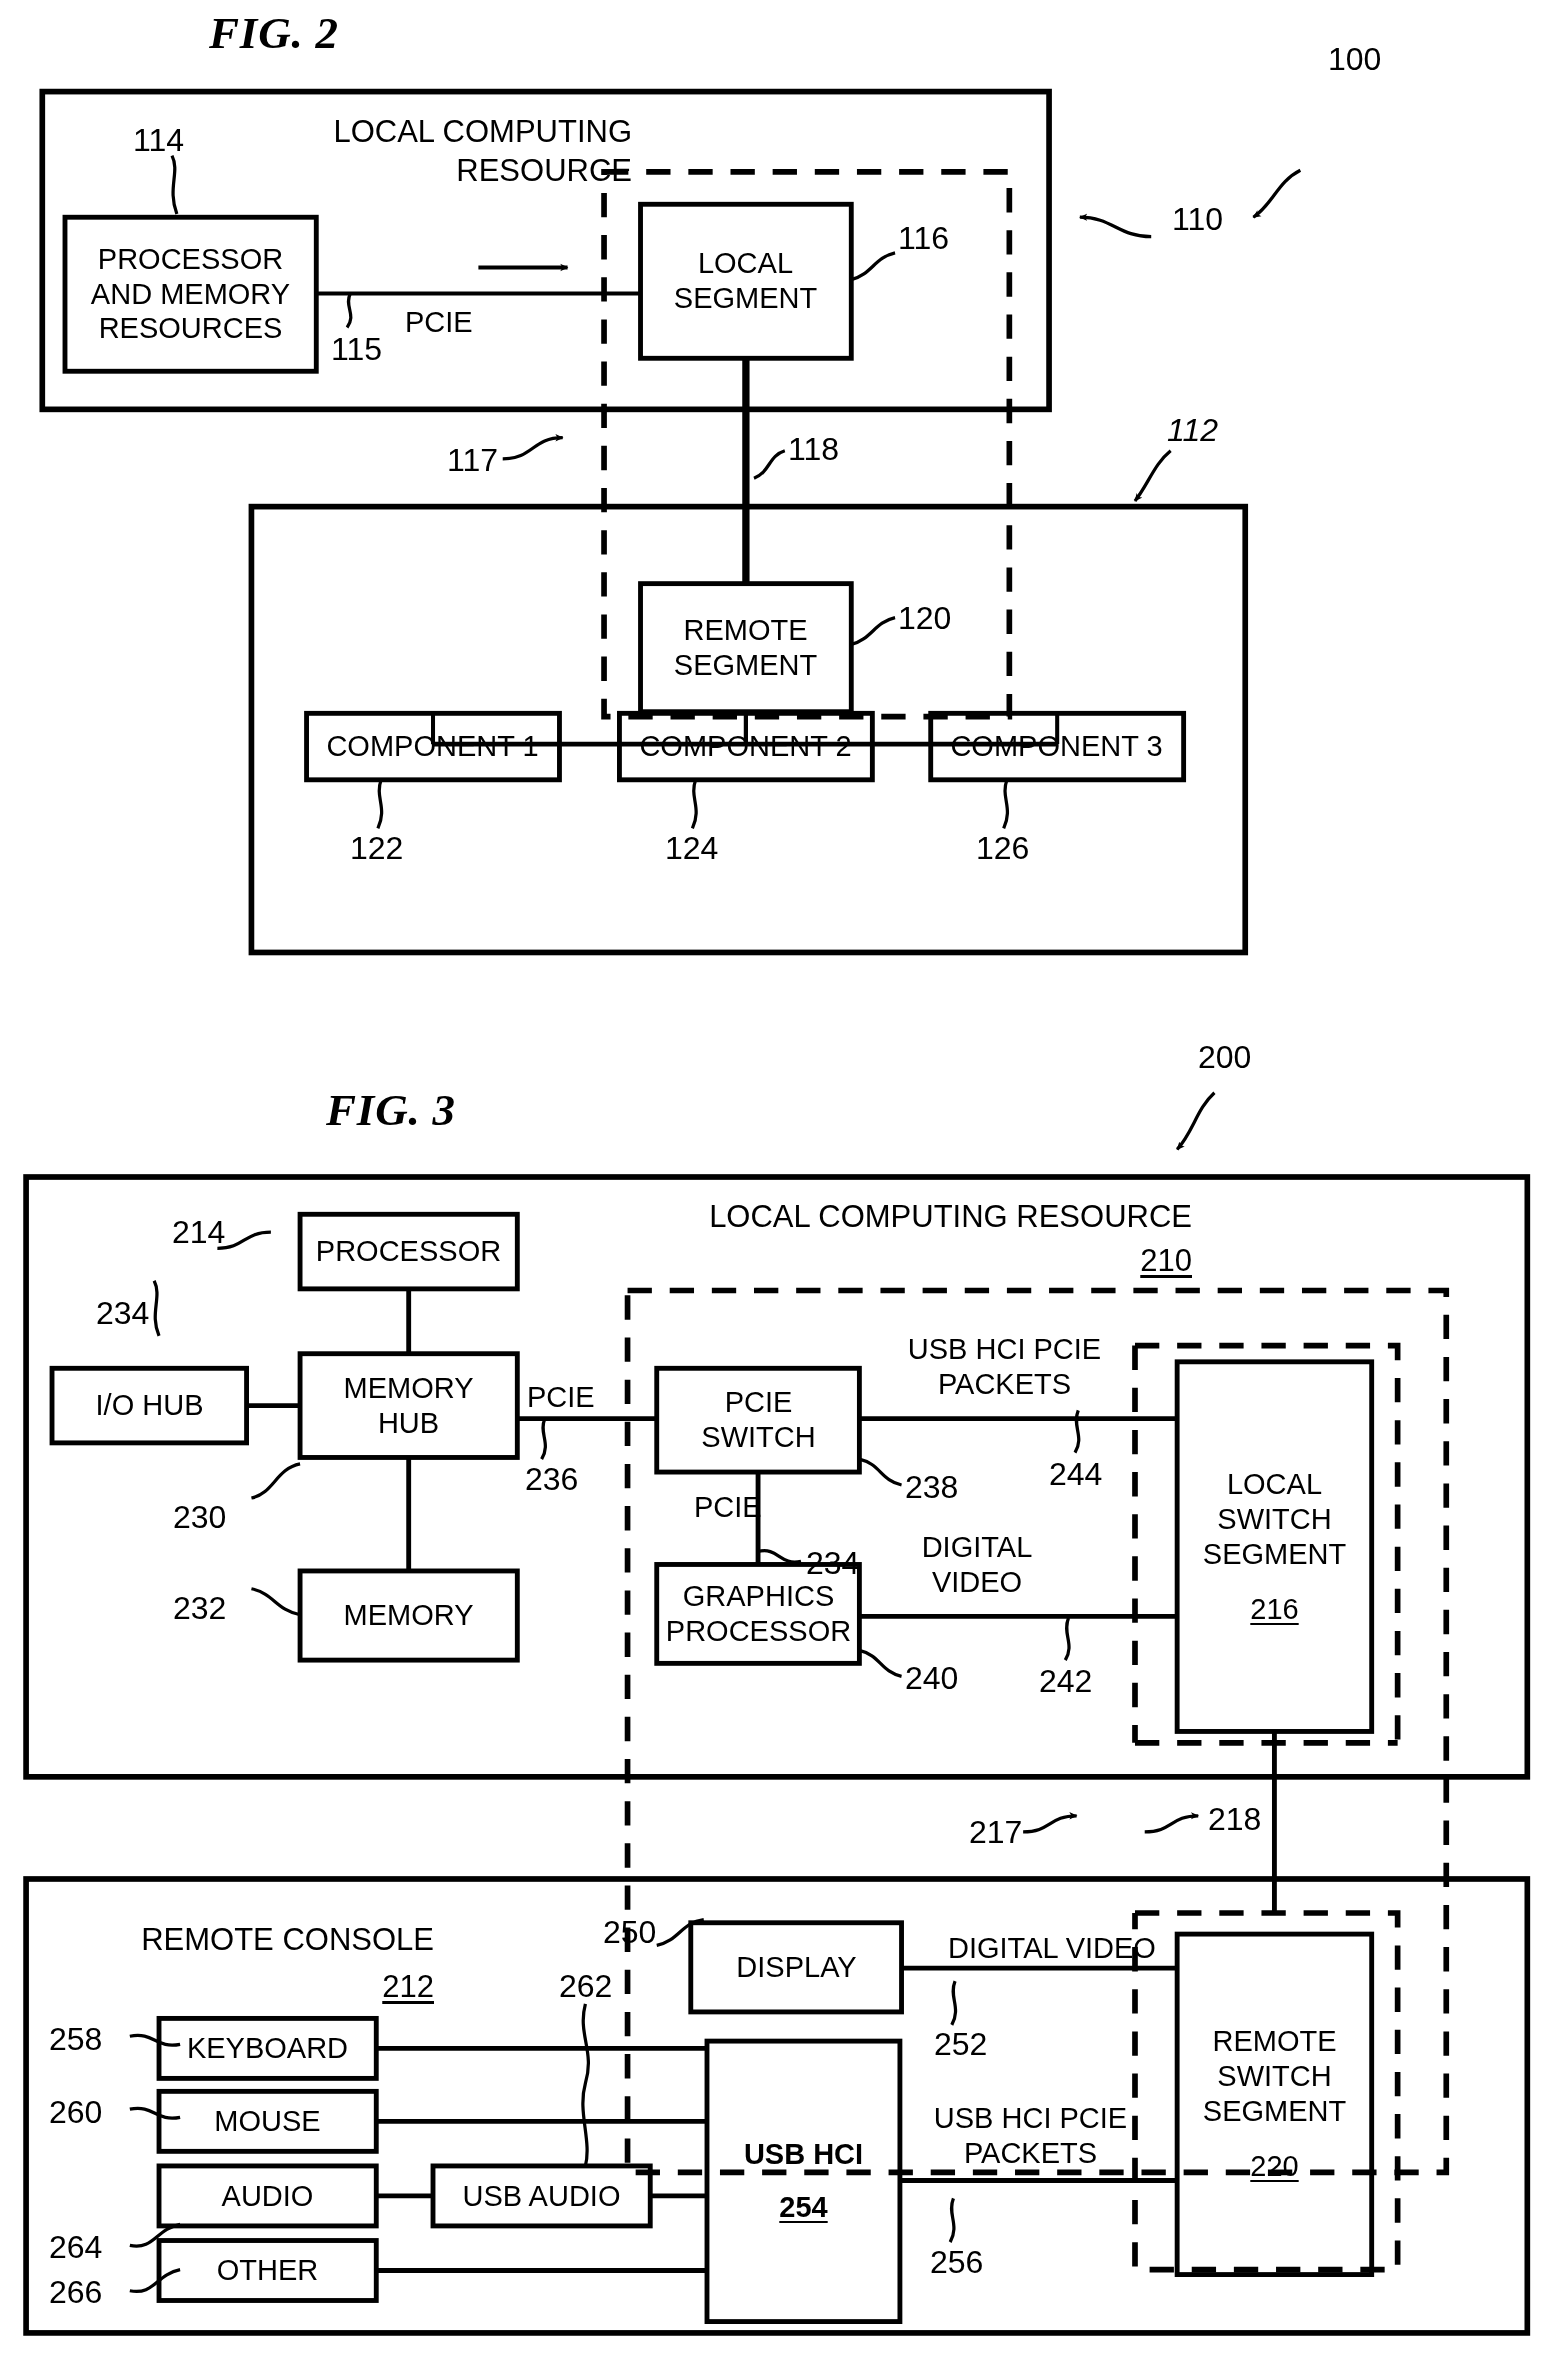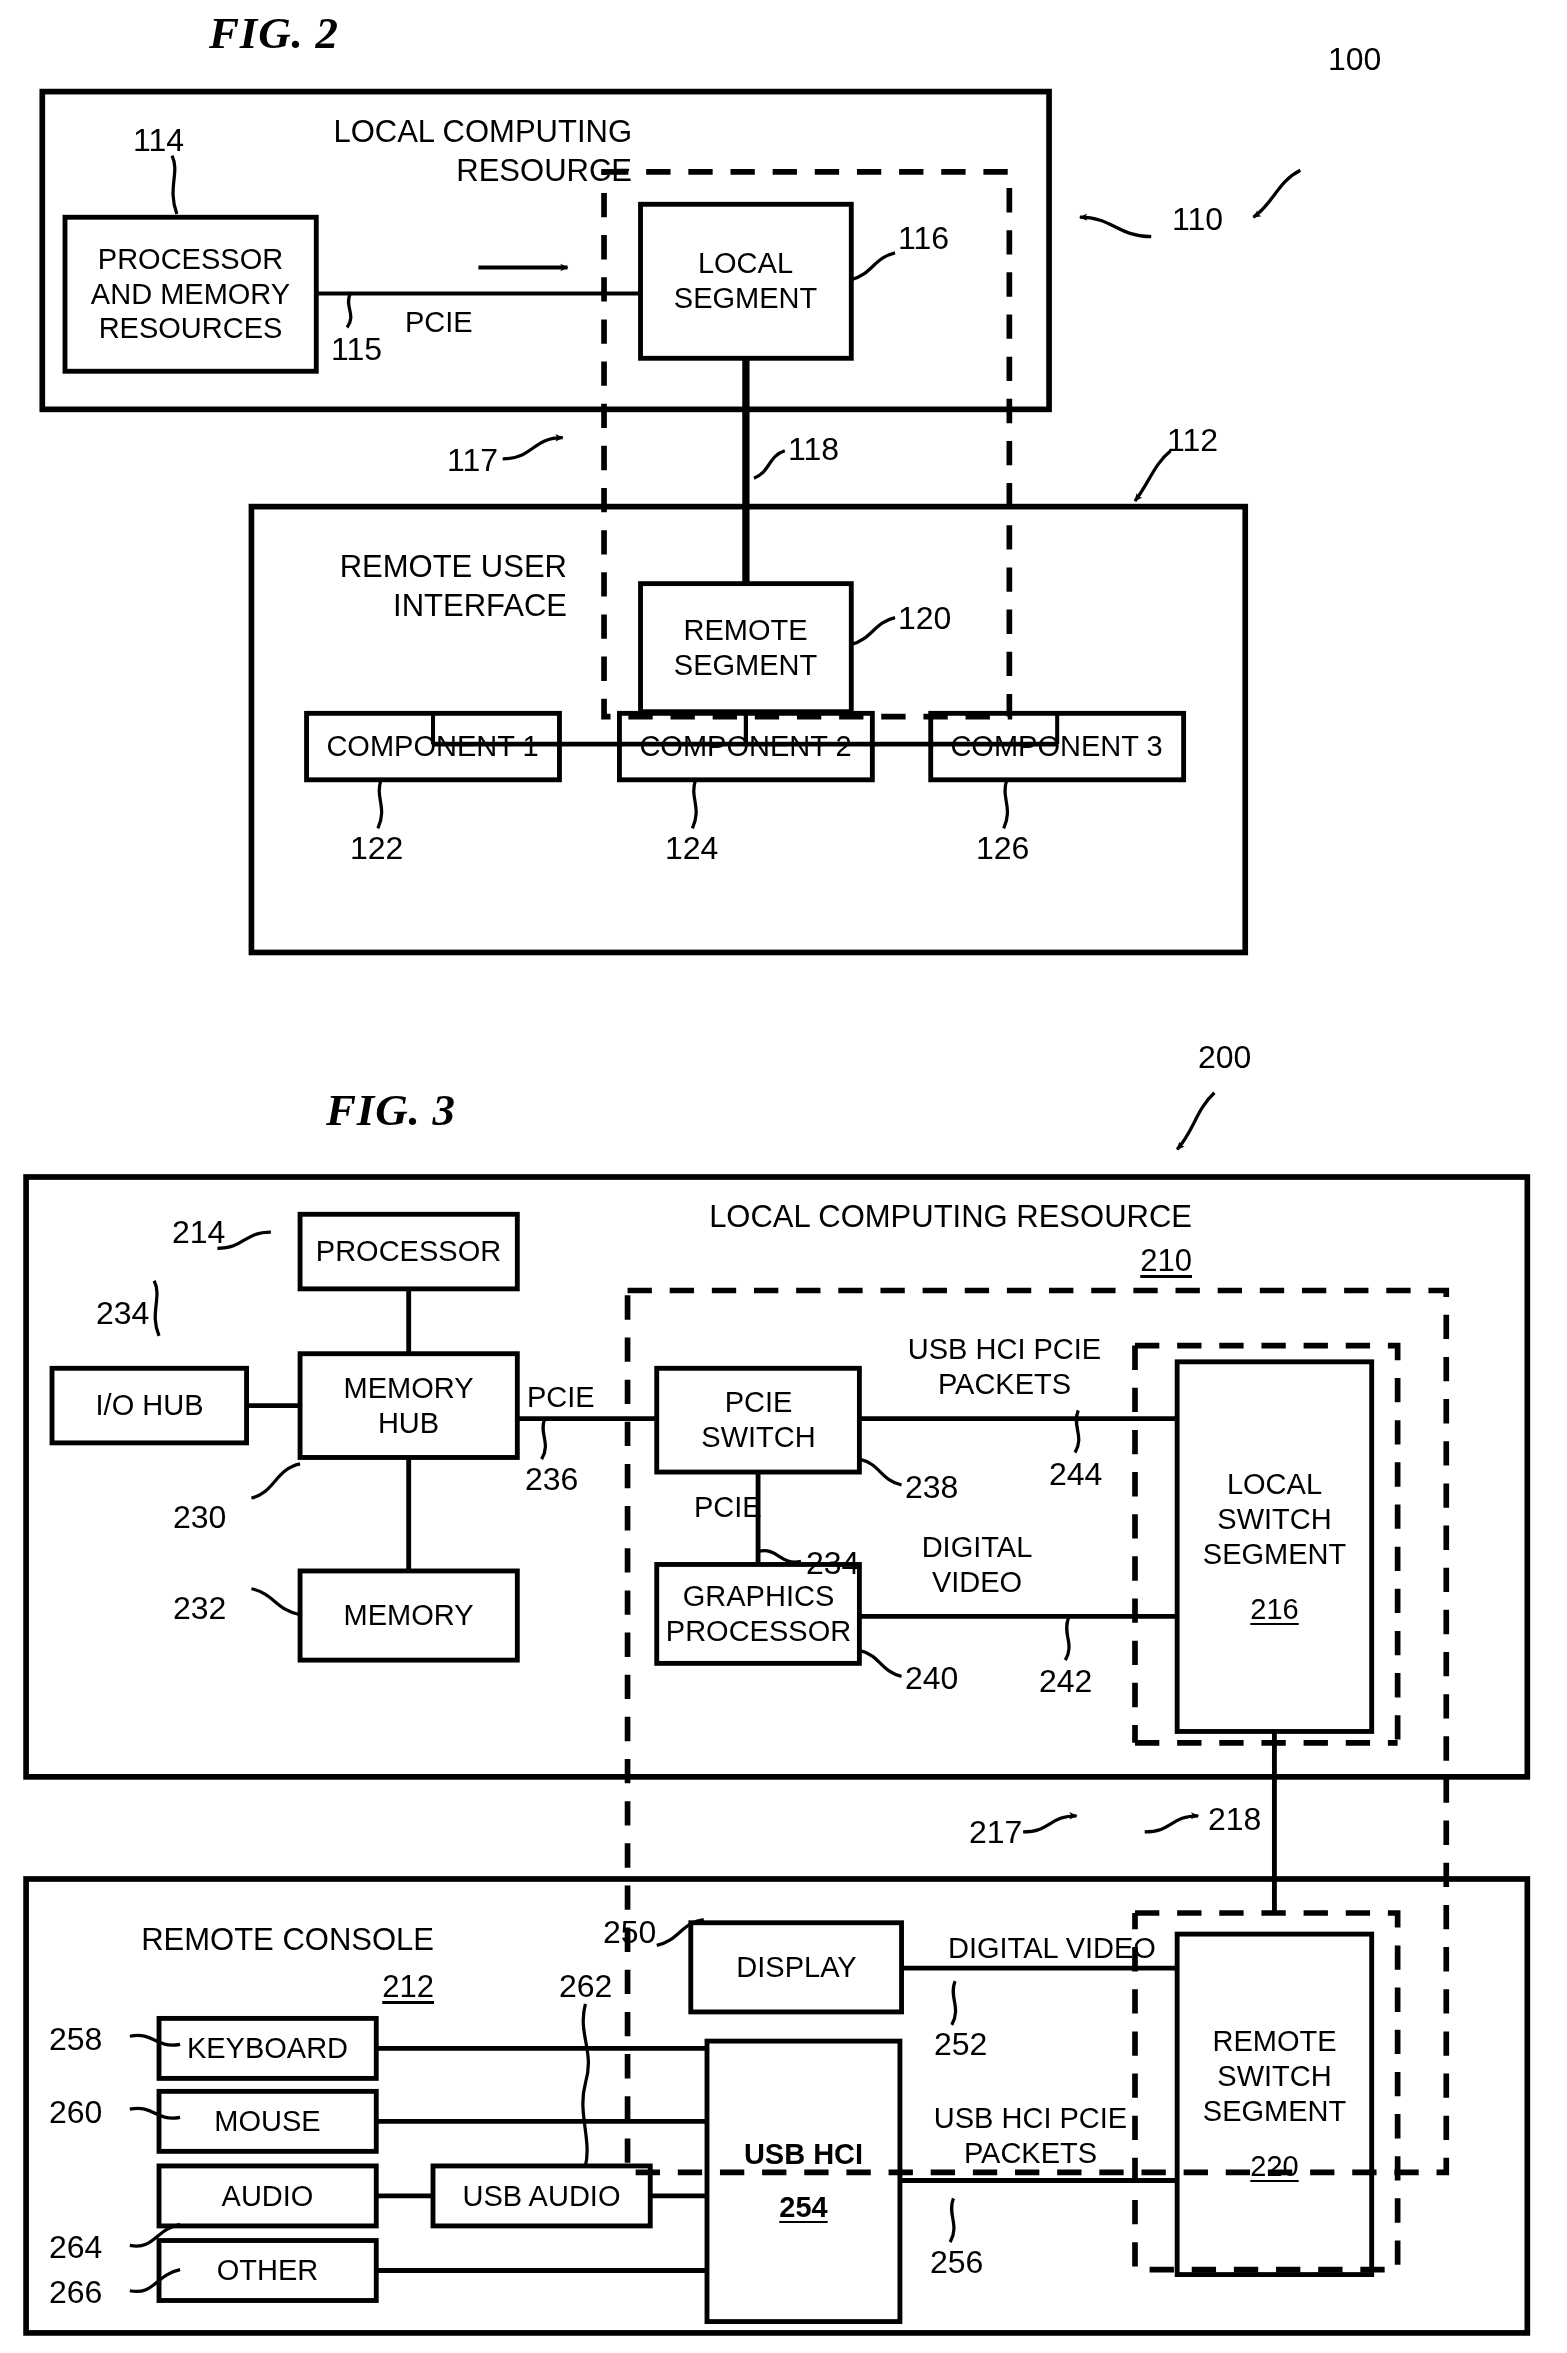--- a/index.html
+++ b/index.html
@@ -203,21 +203,21 @@
       <path d="M1178,2444 C1170,2464 1186,2476 1174,2498" stroke-width="4"></path>
       <path d="M1176,2712 C1168,2732 1184,2744 1172,2766" stroke-width="4"></path>
 
     </g>
   </svg>
 
   <div class="figtitle" style="left:209px; top:6.5px;">FIG. 2</div>
 
   <div class="refnum" style="left:1328px; top:41px;">100</div>
   <div class="refnum" style="left:1172px; top:201px;">110</div>
-  <div class="refnum" style="left:1167px; top:422px;">112</div>
+  <div class="refnum" style="left:1167px; top:412px;font-style:italic;">112</div>
 
   <div class="grouptitle" style="left:308px; top:113px; width:324px;">
     <div>LOCAL COMPUTING</div>
     <div>RESOURCE</div>
   </div>
 
   <div class="refnum" style="left:133px; top:122px;">114</div>
 
   <div class="boxlabel" style="left:65px; top:217px; width:251px; height:154px;">
     <div>PROCESSOR</div>
@@ -230,24 +230,20 @@
 
   <div class="boxlabel" style="left:640px; top:204px; width:211px; height:154px;">
     <div>LOCAL</div>
     <div>SEGMENT</div>
   </div>
   <div class="refnum" style="left:898px; top:220px;">116</div>
 
   <div class="refnum" style="left:447px; top:442px;">117</div>
   <div class="refnum" style="left:788px; top:431px;">118</div>
 
-  <div class="grouptitle" style="left:308px; top:548px; width:259px;">
-    <div>REMOTE USER</div>
-    <div>INTERFACE</div>
-  </div>
 
   <div class="boxlabel" style="left:640px; top:584px; width:211px; height:128px;">
     <div>REMOTE</div>
     <div>SEGMENT</div>
   </div>
   <div class="refnum" style="left:898px; top:600px;">120</div>
 
   <div class="boxlabel" style="left:306px; top:713px; width:253px; height:66px;">COMPONENT 1</div>
   <div class="boxlabel" style="left:619px; top:713px; width:253px; height:66px;">COMPONENT 2</div>
   <div class="boxlabel" style="left:930px; top:713px; width:253px; height:66px;">COMPONENT 3</div>

